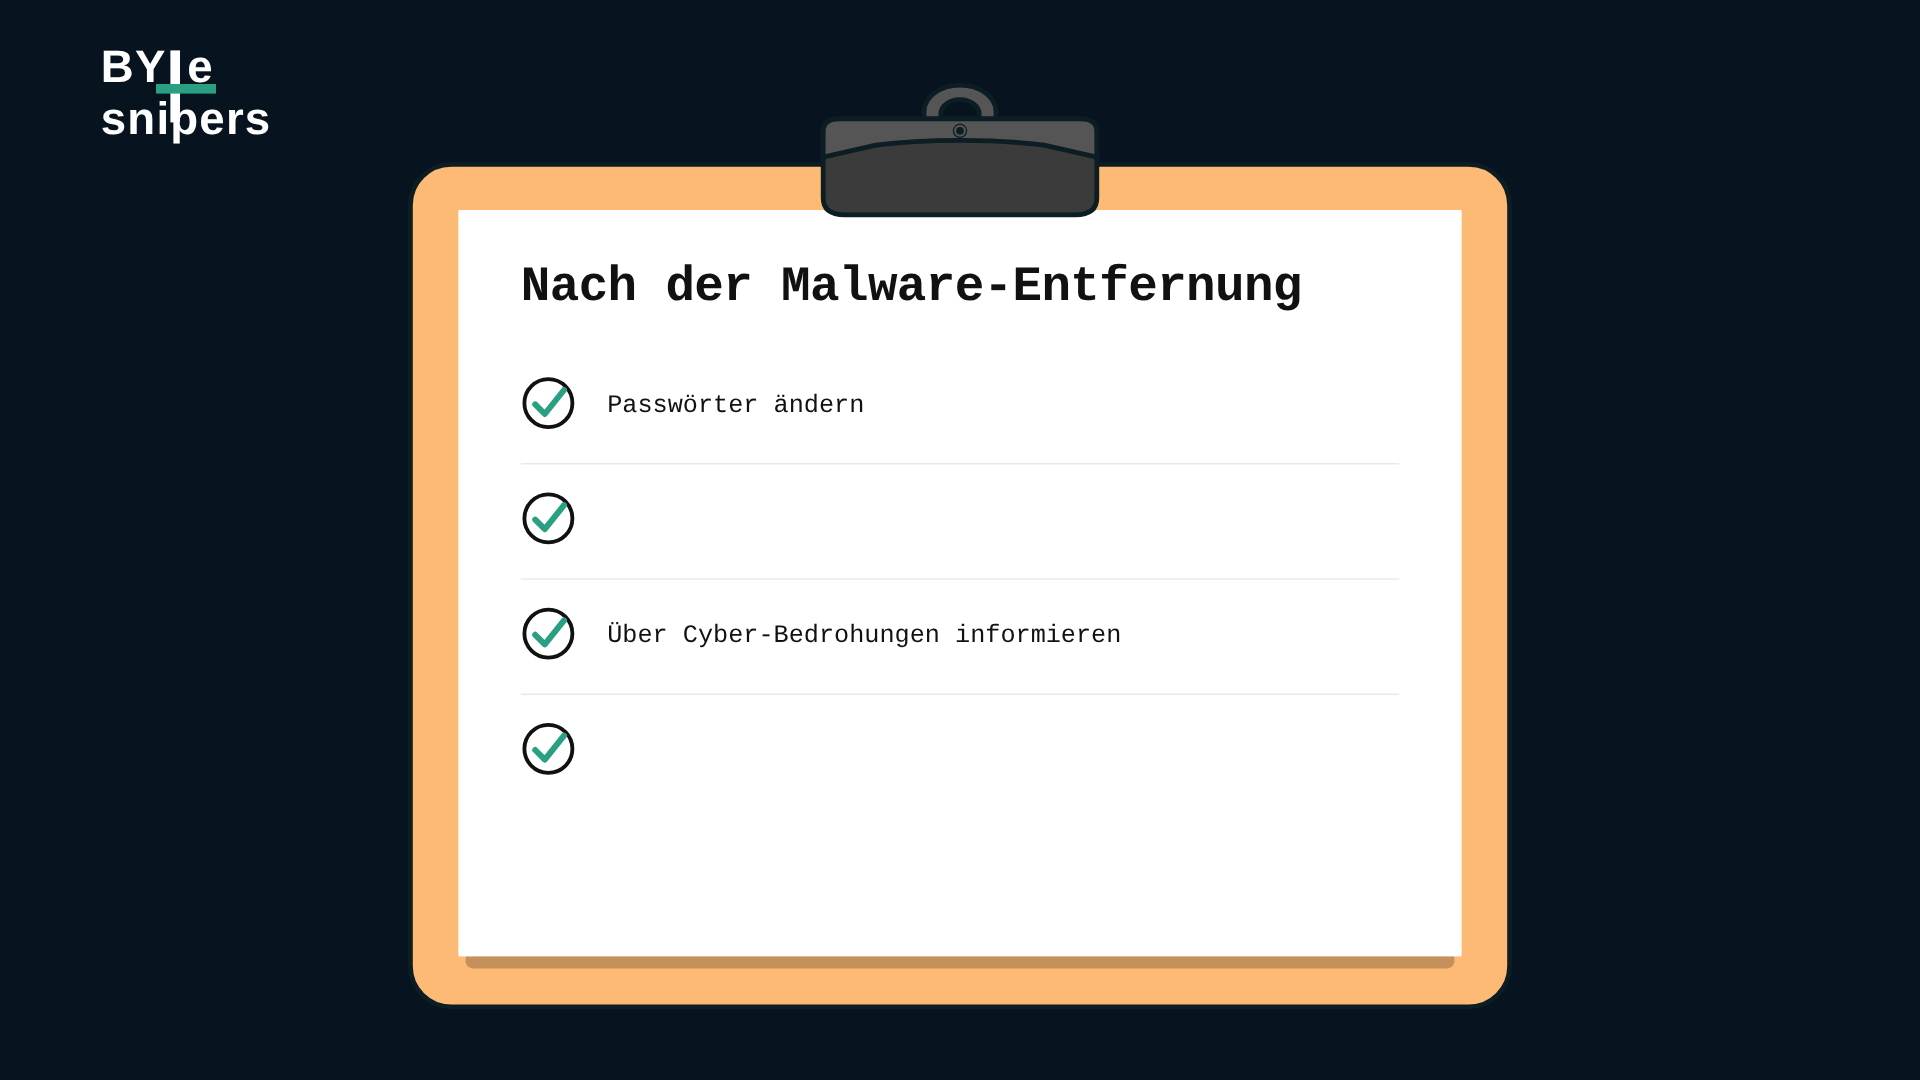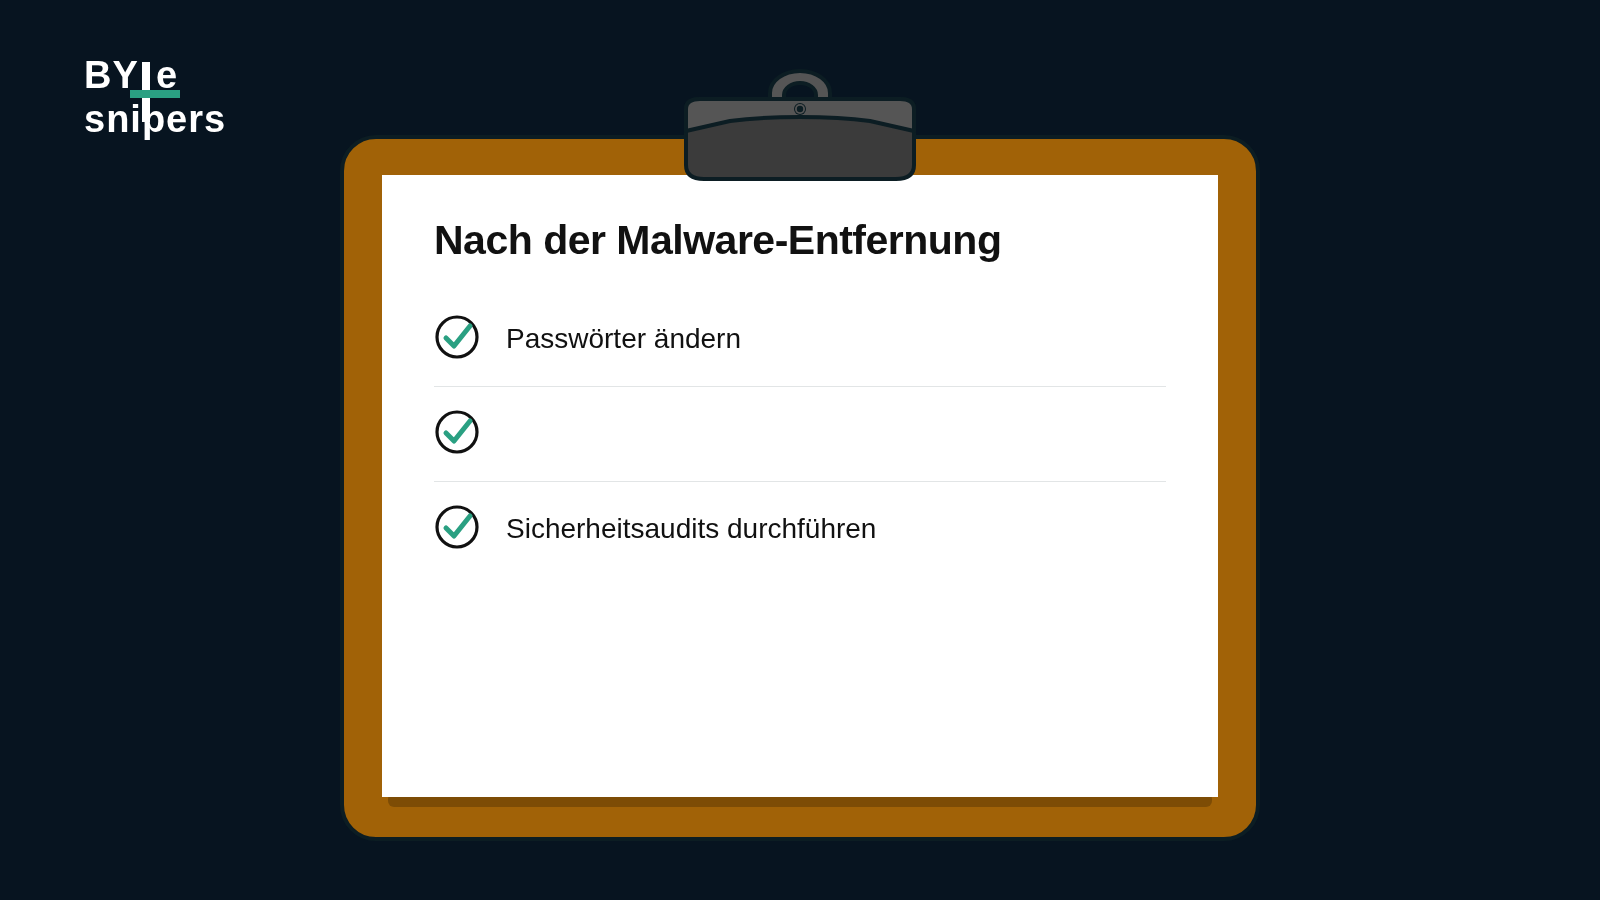--- a/index.html
+++ b/index.html
@@ -7,43 +7,44 @@
   body {
     background: #071420;
     font-family: -apple-system, BlinkMacSystemFont, "Segoe UI", Arial, sans-serif;
     position: relative;
     overflow: hidden;
   }
 
   
   .logo {
     position: absolute;
-    top: 54px;
+    top: 34px;
     left: 84px;
     color: #7dd3fc;
   }
   .logo svg { display: block; }
 
   
   .clipboard-wrap {
     position: absolute;
     left: 50%;
     top: 135px;
     transform: translateX(-50%);
     width: 920px;
   }
 
   
   .board {
     position: relative;
     width: 920px;
     height: 706px;
-    background: #a16207;
+    background: #fdba74;
     border: 4px solid #0c1d23;
     border-radius: 36px;
+    font-family: Liberation Mono, monospace;
   }
   .board::after { 
     content: "";
     position: absolute;
     left: 44px;
     right: 44px;
     bottom: 30px;
     height: 14px;
     background: rgba(0,0,0,0.22);
     border-radius: 6px;
@@ -84,21 +85,21 @@
   }
   .checklist li {
     display: flex;
     align-items: center;
     gap: 26px;
     padding: 22px 0;
     border-bottom: 1.5px solid #e2e5e6;
   }
   .checklist li:last-child { border-bottom: none; }
   .check-label {
-    font-size: 28px;
+    font-size: 21px;
     color: #111;
   }
   .check-icon { flex: 0 0 auto; }
 </style>
 </head>
 <body>
 
 <div class="logo">
   <svg width="210" height="92" viewBox="0 0 210 92">
 
@@ -142,21 +143,29 @@
               </svg>
           </span>
         </li>
         <li>
           <span class="check-icon">
             <svg width="46" height="46" viewBox="0 0 46 46">
                 <circle cx="23" cy="23" r="20" fill="none" stroke="#111" stroke-width="3.2"></circle>
                 <path d="M12 24 L20 32 L36 12" fill="none" stroke="#2aa082" stroke-width="5" stroke-linecap="round" stroke-linejoin="round"></path>
               </svg>
           </span>
-          <span class="check-label">Sicherheitsaudits durchführen</span>
+          <span class="check-label">Über Cyber-Bedrohungen informieren</span>
+        </li>
+        <li>
+          <span class="check-icon">
+            <svg width="46" height="46" viewBox="0 0 46 46">
+                <circle cx="23" cy="23" r="20" fill="none" stroke="#111" stroke-width="3.2"></circle>
+                <path d="M12 24 L20 32 L36 12" fill="none" stroke="#2aa082" stroke-width="5" stroke-linecap="round" stroke-linejoin="round"></path>
+              </svg>
+          </span>
         </li>
       </ul>
     </div>
 
   </div>
 
   <div class="clip">
     <svg width="260" height="150" viewBox="0 0 260 150">
 
       <path d="M100 28 a30 22 0 0 1 60 0 v10 h-14 v-8 a16 12 0 0 0 -32 0 v8 h-14 z" fill="#555" stroke="#0c1d23" stroke-width="4" stroke-linejoin="round"></path>

